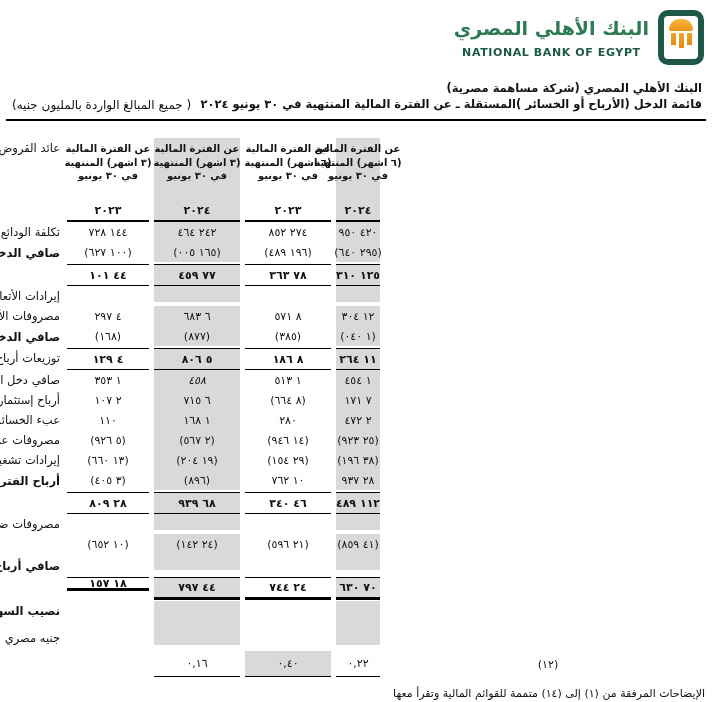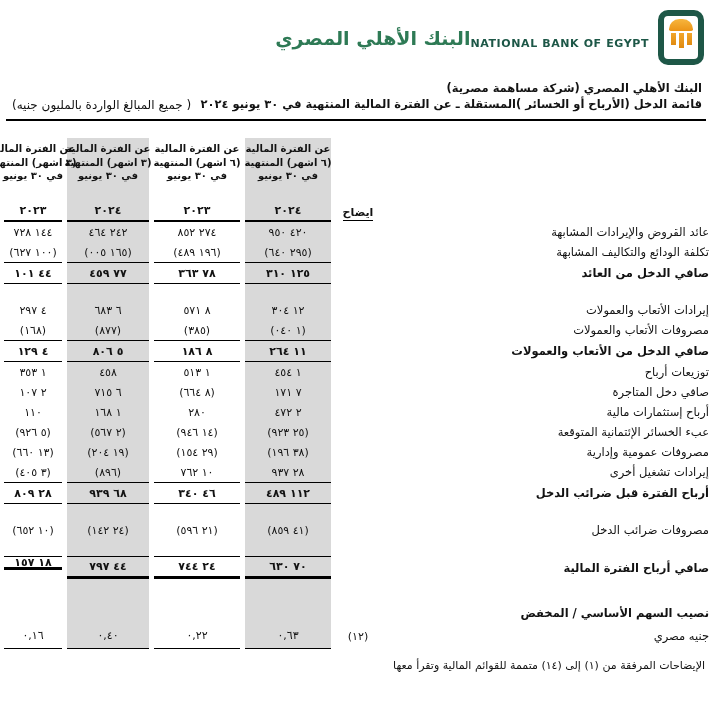--- a/index.html
+++ b/index.html
@@ -2,21 +2,21 @@
 <html lang="ar"><head>
 <meta charset="utf-8">
 <style>
   html,body{margin:0;padding:0;}
   body{
     width:712px;height:702px;position:relative;background:#ffffff;
     font-family:"DejaVu Sans", sans-serif;color:#121212;overflow:hidden;
   }
   
   .logo{position:absolute;top:10px;right:8px;display:flex;align-items:center;gap:9px;}
-  .wordmark{display:flex;flex-direction:row;align-items:flex-end;}
+  .wordmark{display:flex;flex-direction:column;align-items:center;}
   .wordmark .ar{font-size:19px;font-weight:bold;color:#2e7a55;line-height:24px;text-align:center;direction:rtl;}
   .wordmark .rule{height:2.5px;background:#f0a23a;margin:1px 0 2px 0;}
   .wordmark .en{font-size:11px;font-weight:bold;color:#1d5747;letter-spacing:.6px;text-align:center;}
   .logo-icon{width:34px;height:40px;border:6px solid #1e5747;border-radius:10px;
     display:flex;flex-direction:column;align-items:center;justify-content:flex-start;
     padding-top:3px;background:#fff;}
   .logo-icon .dome{width:24px;height:12px;border-radius:12px 12px 2px 2px;
     background:linear-gradient(#f7b63e,#ec9416);}
   .logo-icon .bars{display:flex;gap:3px;margin-top:2px;align-items:flex-start;}
   .logo-icon .bars span{width:5px;background:linear-gradient(#f2a62c,#e08a10);display:block;}
@@ -75,23 +75,20 @@
 <div class="title-block">
   <div>البنك الأهلي المصري (شركة مساهمة مصرية)</div>
   <div>قائمة الدخل  (الأرباح أو الخسائر )المستقلة ـ عن  الفترة المالية المنتهية في ٣٠ يونيو ٢٠٢٤</div>
 </div>
 <div class="units-note">( جميع المبالغ الواردة بالمليون جنيه)</div>
 <div class="top-rule"></div>
 
 <div class="table-zone">
   <div class="grid" id="grid">
       <div class="cell hdr-label"></div>
-      <div class="cell hdr-note">
-        <span>ايضاح</span>
-      </div>
       <div class="cell hdr shaded">
         <div class="ln">عن الفترة المالية</div>
         <div class="ln">(٦ اشهر) المنتهية</div>
         <div class="ln">في ٣٠ يونيو</div>
         <div class="yr">٢٠٢٤</div>
       </div>
       <div class="cell hdr">
         <div class="ln">عن الفترة المالية</div>
         <div class="ln">(٦ اشهر) المنتهية</div>
         <div class="ln">في ٣٠ يونيو</div>
@@ -148,21 +145,21 @@
       <div class="cell c-label bold" style="height: 22px;">صافي الدخل من الأتعاب والعمولات</div>
       <div class="cell c-note" style="height: 22px;"></div>
       <div class="cell c-val shaded t-total" style="height: 22px;">١١ ٢٦٤</div>
       <div class="cell c-val t-total" style="height: 22px;">٨ ١٨٦</div>
       <div class="cell c-val shaded t-total" style="height: 22px;">٥ ٨٠٦</div>
       <div class="cell c-val t-total" style="height: 22px;">٤ ١٢٩</div>
       <div class="cell c-label" style="height: 20px;">توزيعات أرباح</div>
       <div class="cell c-note" style="height: 20px;"></div>
       <div class="cell c-val shaded" style="height: 20px;">١ ٤٥٤</div>
       <div class="cell c-val" style="height: 20px;">١ ٥١٣</div>
-      <div class="cell c-val shaded" style="height: 20px;">٤٥٨</div>
+      <div class="cell c-val shaded" style="height: 20px; font-style: italic;">٤٥٨</div>
       <div class="cell c-val" style="height: 20px;">١ ٣٥٣</div>
       <div class="cell c-label" style="height: 20px;">صافي دخل المتاجرة</div>
       <div class="cell c-note" style="height: 20px;"></div>
       <div class="cell c-val shaded" style="height: 20px;">٧ ١٧١</div>
       <div class="cell c-val" style="height: 20px;">(٨ ٦٦٤)</div>
       <div class="cell c-val shaded" style="height: 20px;">٦ ٧١٥</div>
       <div class="cell c-val" style="height: 20px;">٢ ١٠٧</div>
       <div class="cell c-label" style="height: 20px;">أرباح إستثمارات مالية</div>
       <div class="cell c-note" style="height: 20px;"></div>
       <div class="cell c-val shaded" style="height: 20px;">٢ ٤٧٢</div>
@@ -224,19 +221,18 @@
       <div class="cell c-val shaded" style="height: 24px;"></div>
       <div class="cell c-val" style="height: 24px;"></div>
       <div class="cell c-label bold" style="height: 20px;">نصيب السهم الأساسي / المخفض</div>
       <div class="cell c-note" style="height: 20px;"></div>
       <div class="cell c-val shaded" style="height: 20px;"></div>
       <div class="cell c-val" style="height: 20px;"></div>
       <div class="cell c-val shaded" style="height: 20px;"></div>
       <div class="cell c-val" style="height: 20px;"></div>
       <div class="cell c-label" style="height: 26px;">جنيه مصري</div>
       <div class="cell c-note" style="height: 26px;">(١٢)</div>
-      <div class="cell c-val shaded t-eps" style="height: 26px;">٠,٦٣</div>
       <div class="cell c-val t-eps" style="height: 26px;">٠,٢٢</div>
       <div class="cell c-val shaded t-eps" style="height: 26px;">٠,٤٠</div>
       <div class="cell c-val t-eps" style="height: 26px;">٠,١٦</div>
     </div>
   <div class="footer-note">الإيضاحات المرفقة من (١) إلى (١٤) متممة للقوائم المالية وتقرأ معها</div>
 </div>
 
 </body></html>

